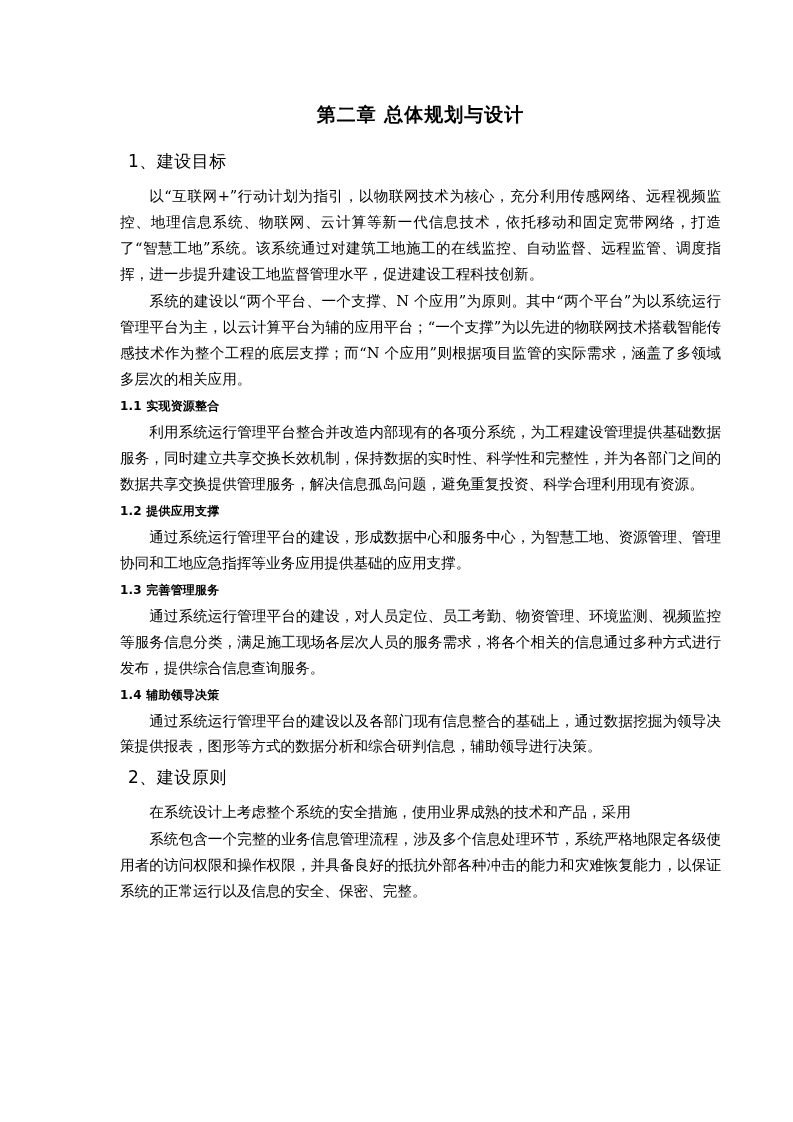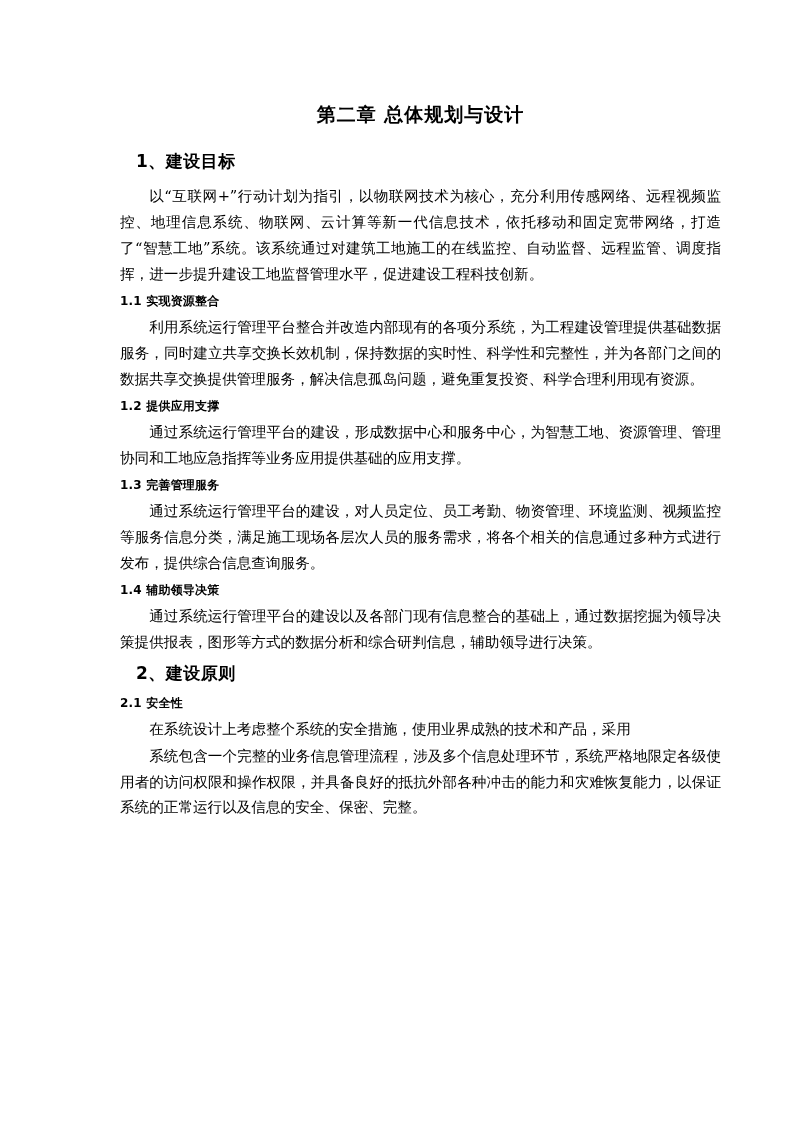--- a/index.html
+++ b/index.html
@@ -25,22 +25,22 @@
   .doc-title {
     text-align: center;
     font-size: 19px;
     font-weight: bold;
     letter-spacing: 1px;
     margin: 14px 0 22px 0;
     font-family: "DejaVu Serif", "Liberation Serif", serif;
   }
   h2.section {
     font-size: 17px;
-    font-weight: bold;
-    margin: 0 0 10px 16px;
+    font-weight: normal;
+    margin: 0 0 10px 8px;
     letter-spacing: 0.5px;
   }
   h3.subsection {
     font-size: 12px;
     font-weight: bold;
     margin: 6px 0 4px 0;
     letter-spacing: 0.2px;
   }
   p.para {
     font-size: 14.6px;
@@ -59,37 +59,37 @@
 </head>
 <body>
 
 <div class="page">
 
   <div class="doc-title">第二章   总体规划与设计</div>
 
   <div class="block">
     <h2 class="section">1、建设目标</h2>
     <p class="para">以“互联网+”行动计划为指引，以物联网技术为核心，充分利用传感网络、远程视频监控、地理信息系统、物联网、云计算等新一代信息技术，依托移动和固定宽带网络，打造了“智慧工地”系统。该系统通过对建筑工地施工的在线监控、自动监督、远程监管、调度指挥，进一步提升建设工地监督管理水平，促进建设工程科技创新。</p>
+    <p class="para">系统的建设以“两个平台、一个支撑、N 个应用”为原则。其中“两个平台”为以系统运行管理平台为主，以云计算平台为辅的应用平台；“一个支撑”为以先进的物联网技术搭载智能传感技术作为整个工程的底层支撑；而“N 个应用”则根据项目监管的实际需求，涵盖了多领域多层次的相关应用。</p>
 
     <h3 class="subsection">1.1 实现资源整合</h3>
     <p class="para">利用系统运行管理平台整合并改造内部现有的各项分系统，为工程建设管理提供基础数据服务，同时建立共享交换长效机制，保持数据的实时性、科学性和完整性，并为各部门之间的数据共享交换提供管理服务，解决信息孤岛问题，避免重复投资、科学合理利用现有资源。</p>
 
     <h3 class="subsection">1.2 提供应用支撑</h3>
     <p class="para">通过系统运行管理平台的建设，形成数据中心和服务中心，为智慧工地、资源管理、管理协同和工地应急指挥等业务应用提供基础的应用支撑。</p>
 
     <h3 class="subsection">1.3 完善管理服务</h3>
     <p class="para">通过系统运行管理平台的建设，对人员定位、员工考勤、物资管理、环境监测、视频监控等服务信息分类，满足施工现场各层次人员的服务需求，将各个相关的信息通过多种方式进行发布，提供综合信息查询服务。</p>
 
     <h3 class="subsection">1.4 辅助领导决策</h3>
     <p class="para">通过系统运行管理平台的建设以及各部门现有信息整合的基础上，通过数据挖掘为领导决策提供报表，图形等方式的数据分析和综合研判信息，辅助领导进行决策。</p>
   </div>
 
   <div class="spacer-sm"></div>
 
   <div class="block">
     <h2 class="section">2、建设原则</h2>
 
-    <h3 class="subsection">2.1 安全性</h3>
     <p class="para">在系统设计上考虑整个系统的安全措施，使用业界成熟的技术和产品，采用</p>
     <p class="para">系统包含一个完整的业务信息管理流程，涉及多个信息处理环节，系统严格地限定各级使用者的访问权限和操作权限，并具备良好的抵抗外部各种冲击的能力和灾难恢复能力，以保证系统的正常运行以及信息的安全、保密、完整。</p>
   </div>
 
 </div>
 
 </body></html>

